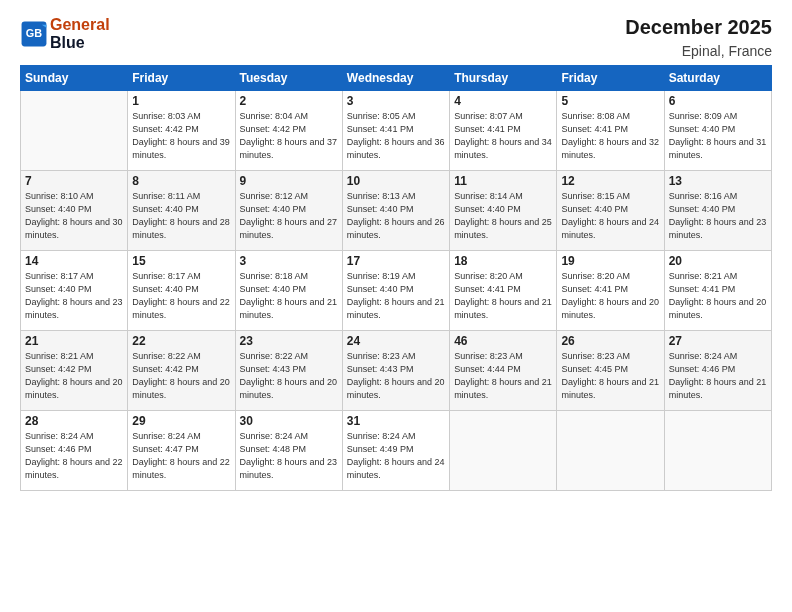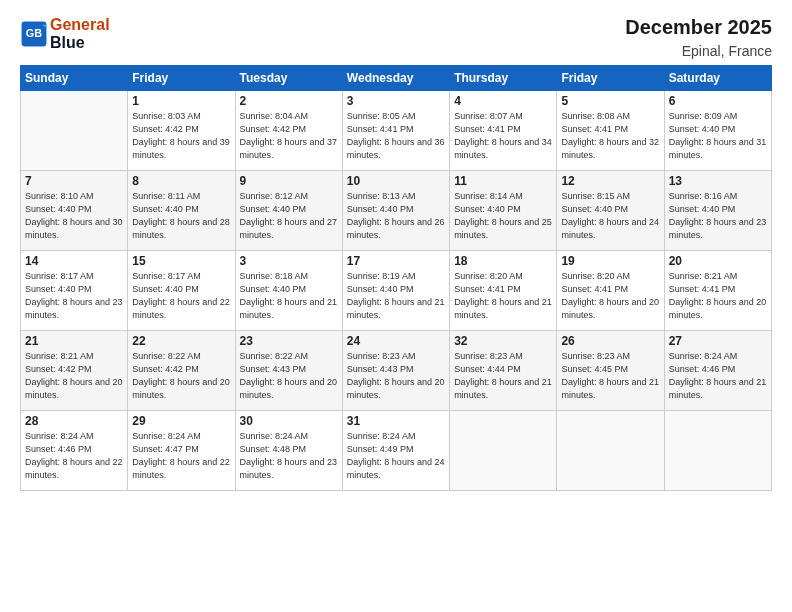--- a/index.html
+++ b/index.html
@@ -296,21 +296,21 @@
 and 20 minutes.</div>
           </td>
           <td>
             <span class="day-num">24</span>
             <div class="day-info">Sunrise: 8:23 AM
 Sunset: 4:43 PM
 Daylight: 8 hours
 and 20 minutes.</div>
           </td>
           <td>
-            <span class="day-num">32</span>
+            <span class="day-num">46</span>
             <div class="day-info">Sunrise: 8:23 AM
 Sunset: 4:44 PM
 Daylight: 8 hours
 and 21 minutes.</div>
           </td>
           <td>
             <span class="day-num">26</span>
             <div class="day-info">Sunrise: 8:23 AM
 Sunset: 4:45 PM
 Daylight: 8 hours

